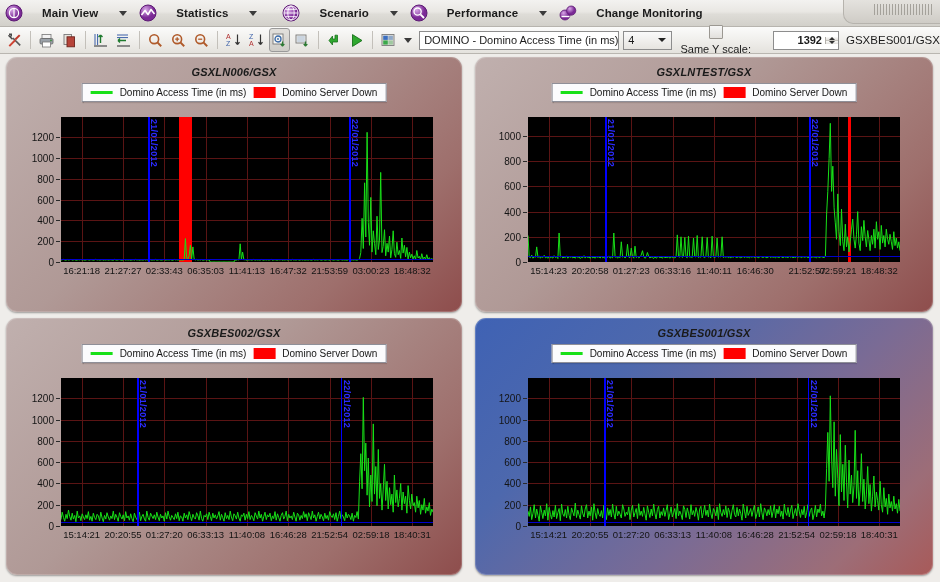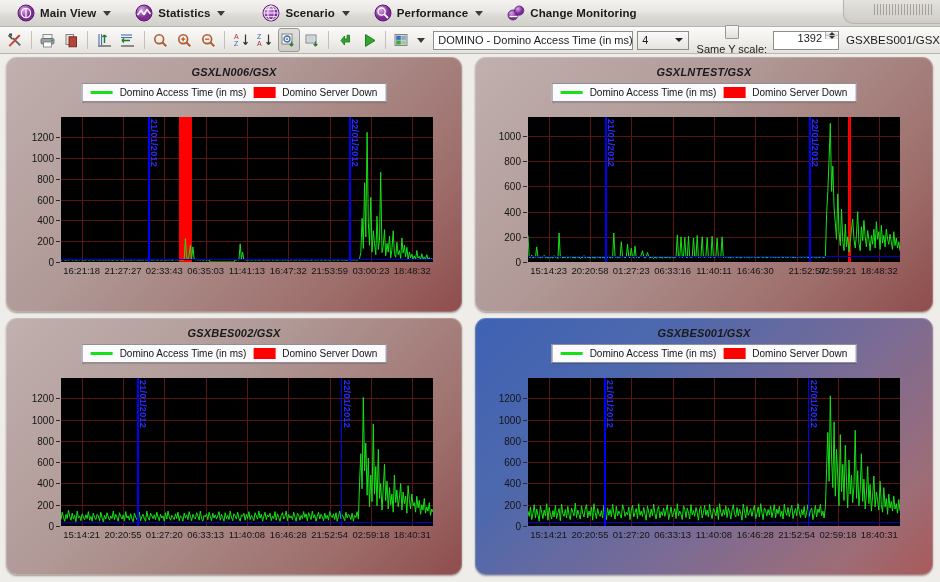--- a/index.html
+++ b/index.html
@@ -11,22 +11,22 @@
   }
   
   #menubar{
     position:absolute;left:0;top:0;width:940px;height:27px;
     background:linear-gradient(to bottom,#f3f2f0 0%,#e9e7e3 45%,#dedcd7 55%,#d2d0ca 100%);
     border-bottom:1px solid #b7b4ae;
     display:flex;align-items:center;
     box-sizing:border-box;
   }
   .menu-item{
-    display:flex;align-items:center;height:27px;padding:0 7px 0 17px;
-    gap:5px;cursor:default;position:relative;
+    display:flex;align-items:center;height:27px;padding:0 7px 0 5px;
+    gap:19px;cursor:default;position:relative;
   }
   .menu-item.active{
     background:linear-gradient(to bottom,#cfe4f5 0%,#d9ecfb 40%,#bcdcf4 100%);
   }
   .menu-item.active:after{
     content:"";position:absolute;right:-11px;top:0;width:0;height:0;
     border-left:11px solid #c6e1f6;
     border-top:13px solid transparent;border-bottom:14px solid transparent;
   }
   .menu-label{font-size:11.5px;color:#1b1b1b;font-weight:bold;letter-spacing:.1px;white-space:nowrap;}
@@ -79,22 +79,22 @@
     width:0;height:0;border-left:4px solid transparent;border-right:4px solid transparent;
     border-top:4.5px solid #222;margin-right:3px;
   }
   #chk-wrap{display:flex;align-items:center;margin-left:8px;gap:4px;flex-direction:column;}
   #chk-box{
     width:12px;height:12px;background:linear-gradient(to bottom,#f7f7f7,#e2e0dc);
     border:1px solid #9b9892;border-radius:1px;
   }
   #chk-label{font-size:11px;color:#1b1b1b;white-space:nowrap;}
   #spin-wrap{
-    display:flex;align-items:flex-start;height:19px;margin-left:6px;
-    border:1px solid #8d8d8d;background:#fff;box-sizing:border-box;
+    display:flex;align-items:center;height:19px;margin-left:22px;
+    border:1px solid #8d8d8d;background:#fff;box-sizing:border-box;font-weight:bold;
   }
   #spin-val{
     width:48px;font-size:11px;color:#1b1b1b;display:flex;align-items:center;
     justify-content:flex-end;padding-right:3px;
   }
   #spin-btns{width:12px;display:flex;flex-direction:column;border-left:1px solid #b3b0aa;}
   .spin-b{
     flex:1;background:linear-gradient(to bottom,#fbfbfa,#e3e1dd);
     display:flex;align-items:center;justify-content:center;
   }

